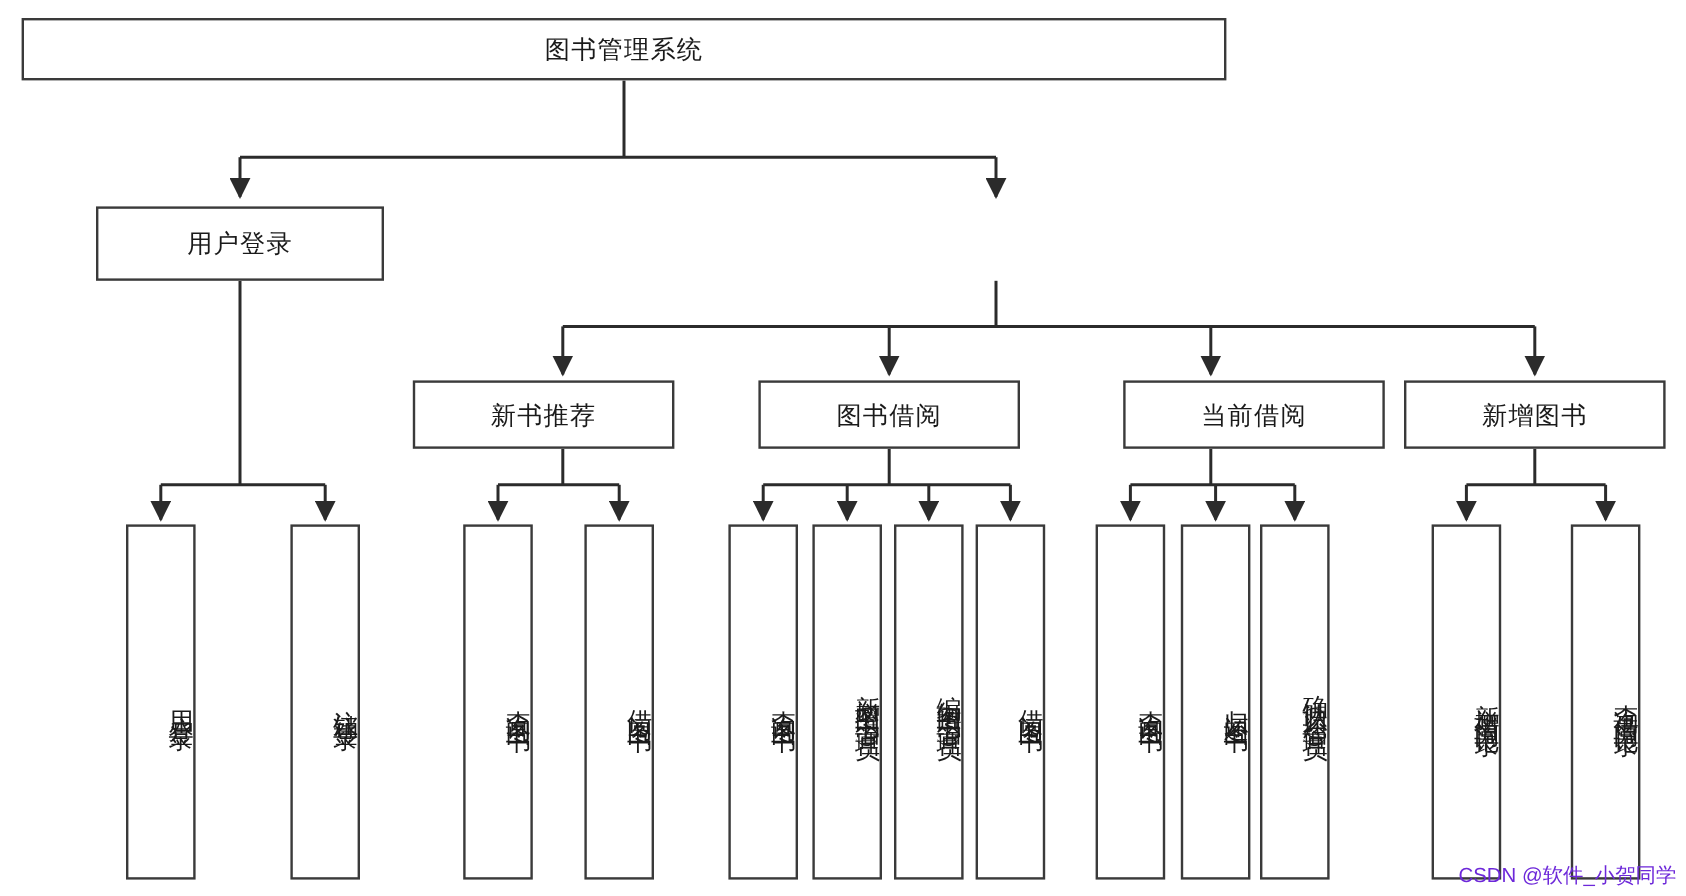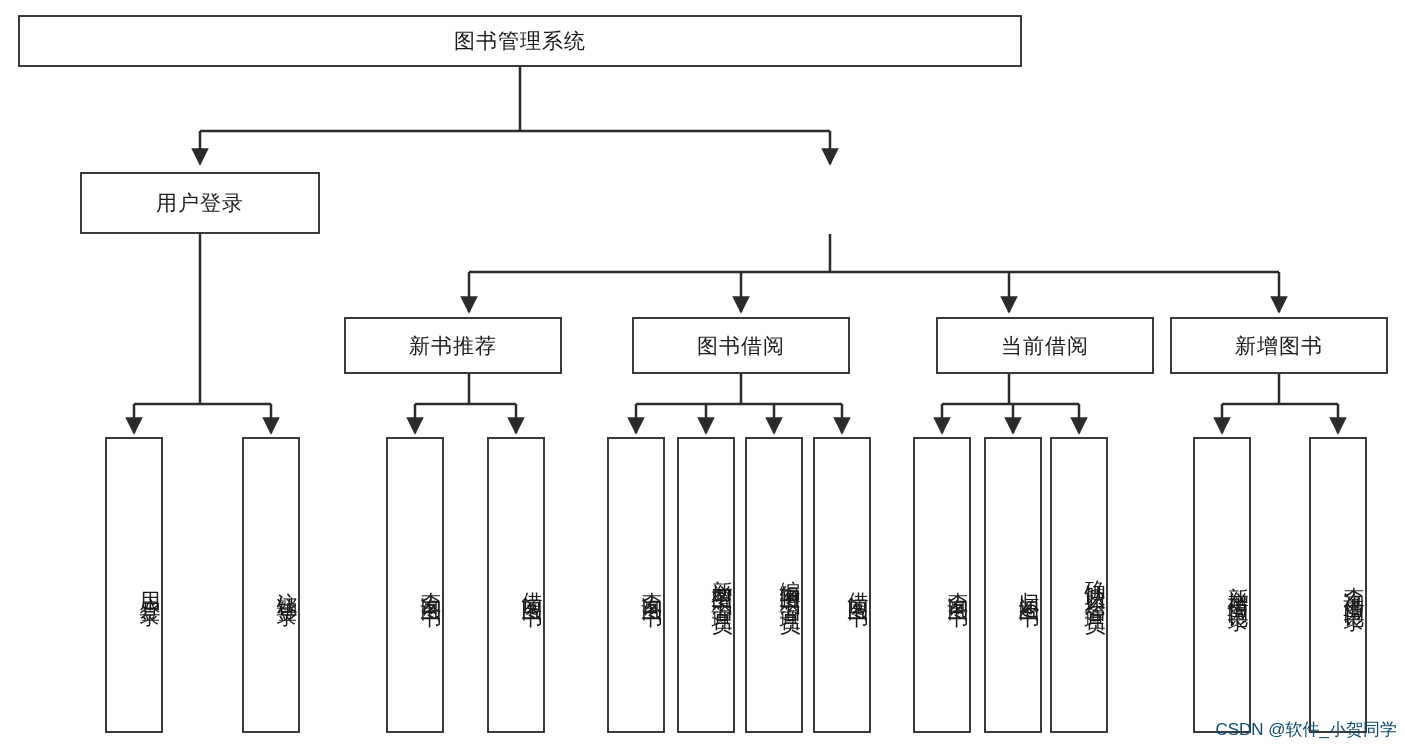--- a/index.html
+++ b/index.html
@@ -52,21 +52,21 @@
   }
   .node-v > span {
     writing-mode: vertical-rl;
     text-orientation: upright;
   }
   #watermark {
     position: absolute;
     right: 8px;
     bottom: 6px;
     font-size: 17px;
-    color: #0c4a6e;
+    color: #6d28d9;
     white-space: nowrap;
     pointer-events: none;
     margin-left: 42px;
   }
 </style>
 </head>
 <body>
 
 <div id="canvas">
 

